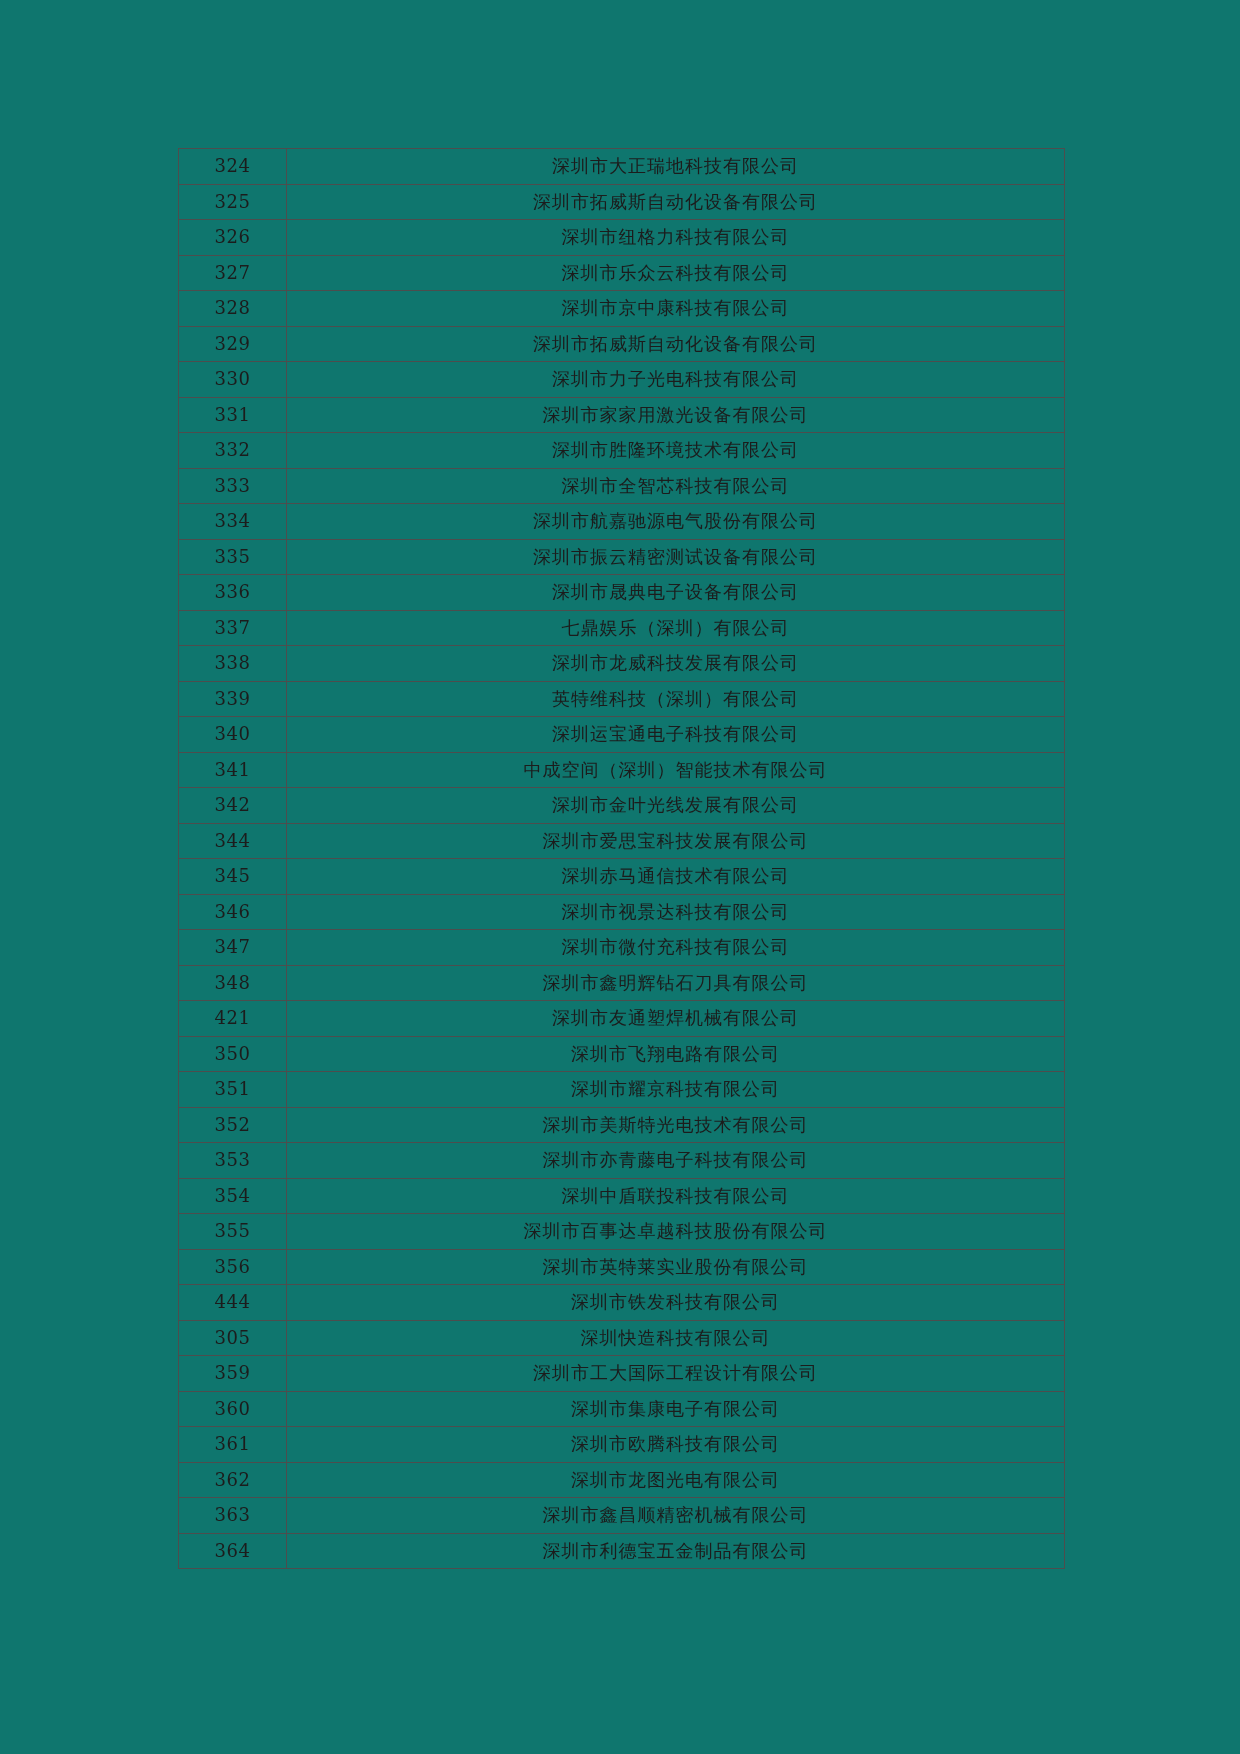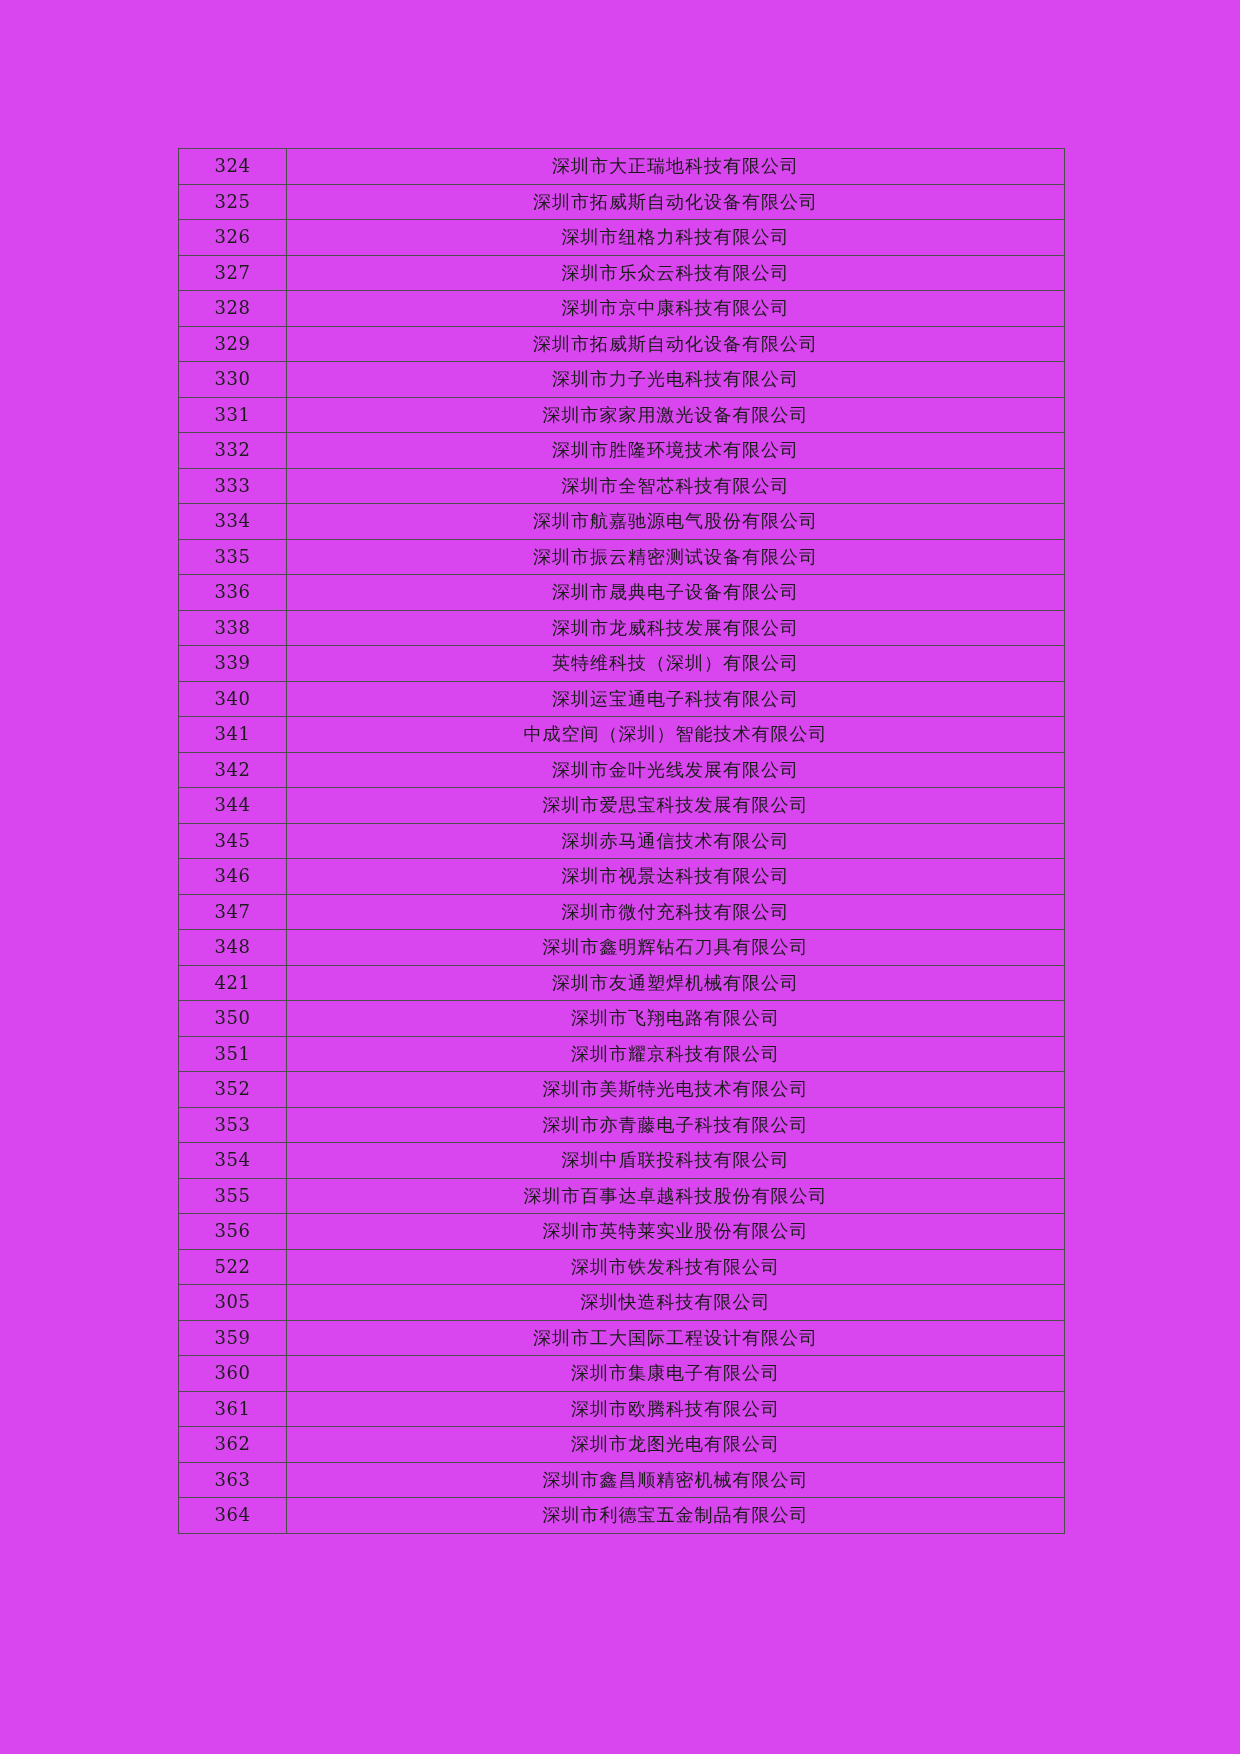--- a/index.html
+++ b/index.html
@@ -12,21 +12,21 @@
     height: 1754px;
     position: relative;
     font-family: "DejaVu Serif", "Liberation Serif", serif;
     color: #1c1c1c;
   }
   .page {
     position: absolute;
     top: 0; left: 0;
     width: 1240px;
     height: 1754px;
-    background: #d946ef;
+    background: #0f766e;
   }
   table.company-table {
     position: absolute;
     left: 178px;
     top: 148px;
     width: 884px;
     border-collapse: collapse;
     table-layout: fixed;
   }
   table.company-table td {
@@ -102,20 +102,24 @@
         </tr>
         <tr>
           <td class="col-no">335</td>
           <td class="col-name">深圳市振云精密测试设备有限公司</td>
         </tr>
         <tr>
           <td class="col-no">336</td>
           <td class="col-name">深圳市晟典电子设备有限公司</td>
         </tr>
         <tr>
+          <td class="col-no">337</td>
+          <td class="col-name">七鼎娱乐（深圳）有限公司</td>
+        </tr>
+        <tr>
           <td class="col-no">338</td>
           <td class="col-name">深圳市龙威科技发展有限公司</td>
         </tr>
         <tr>
           <td class="col-no">339</td>
           <td class="col-name">英特维科技（深圳）有限公司</td>
         </tr>
         <tr>
           <td class="col-no">340</td>
           <td class="col-name">深圳运宝通电子科技有限公司</td>
@@ -174,21 +178,21 @@
         </tr>
         <tr>
           <td class="col-no">355</td>
           <td class="col-name">深圳市百事达卓越科技股份有限公司</td>
         </tr>
         <tr>
           <td class="col-no">356</td>
           <td class="col-name">深圳市英特莱实业股份有限公司</td>
         </tr>
         <tr>
-          <td class="col-no">522</td>
+          <td class="col-no">444</td>
           <td class="col-name">深圳市铁发科技有限公司</td>
         </tr>
         <tr>
           <td class="col-no">305</td>
           <td class="col-name">深圳快造科技有限公司</td>
         </tr>
         <tr>
           <td class="col-no">359</td>
           <td class="col-name">深圳市工大国际工程设计有限公司</td>
         </tr>

